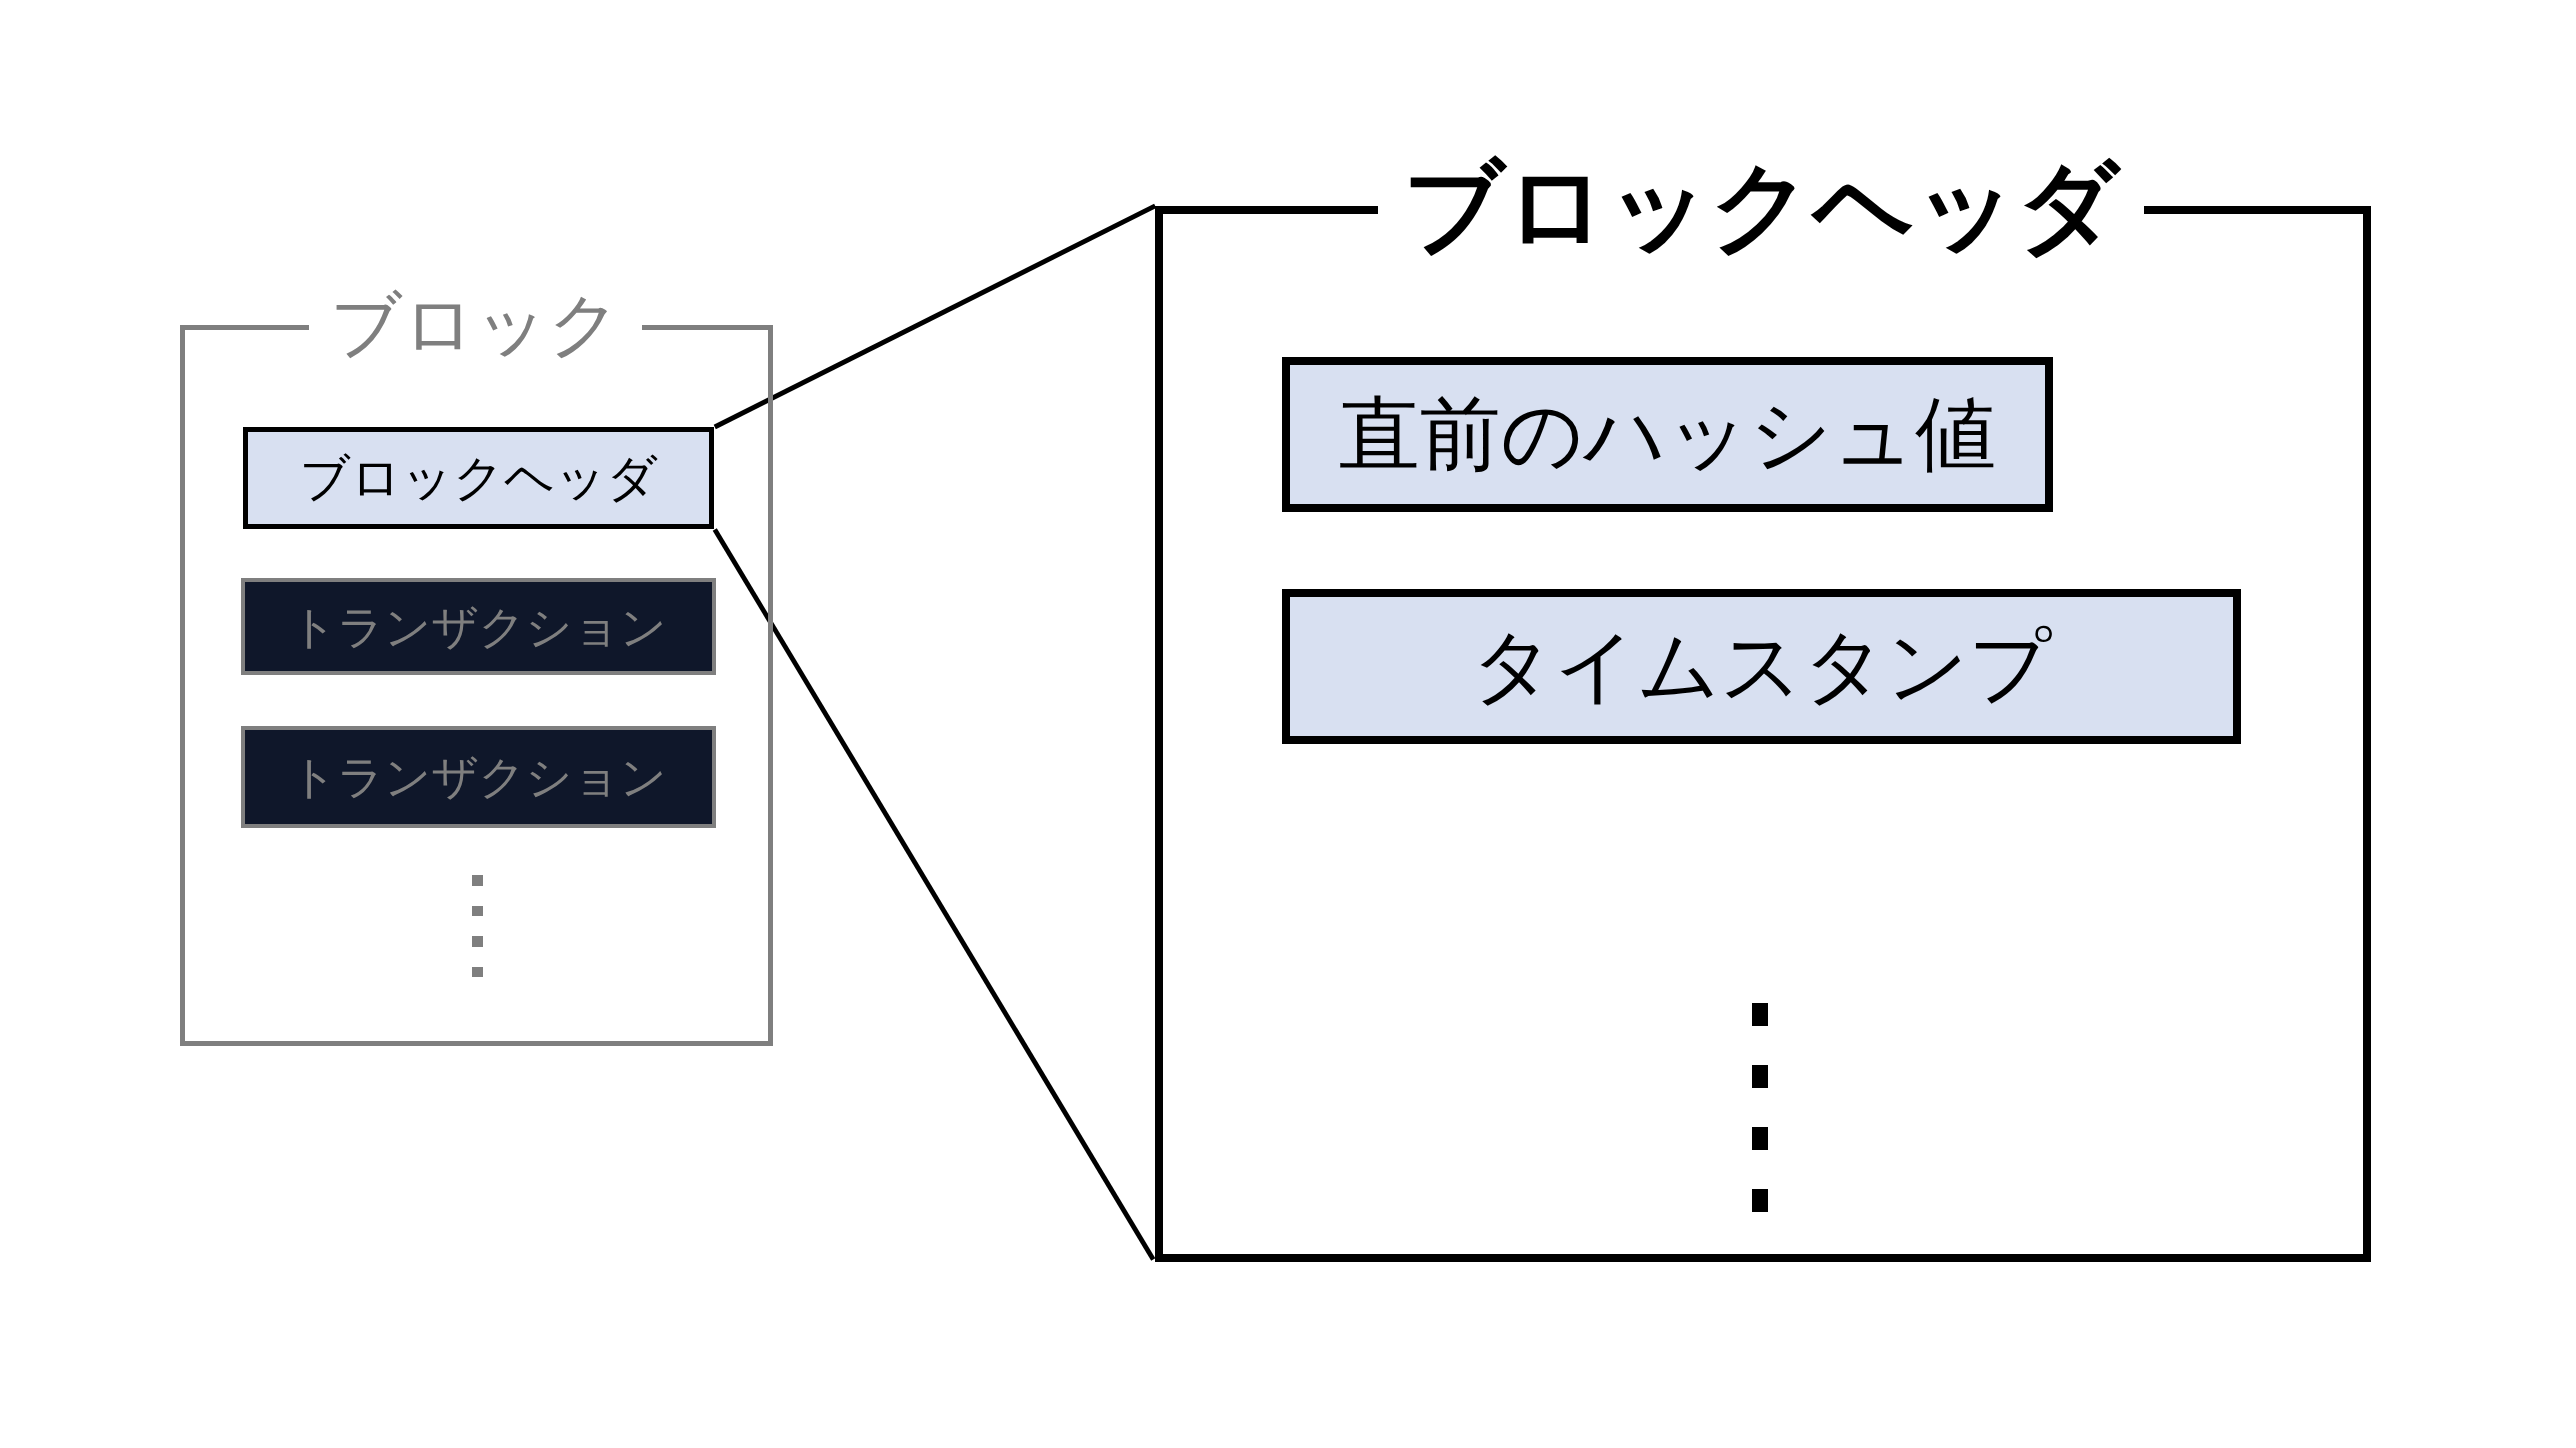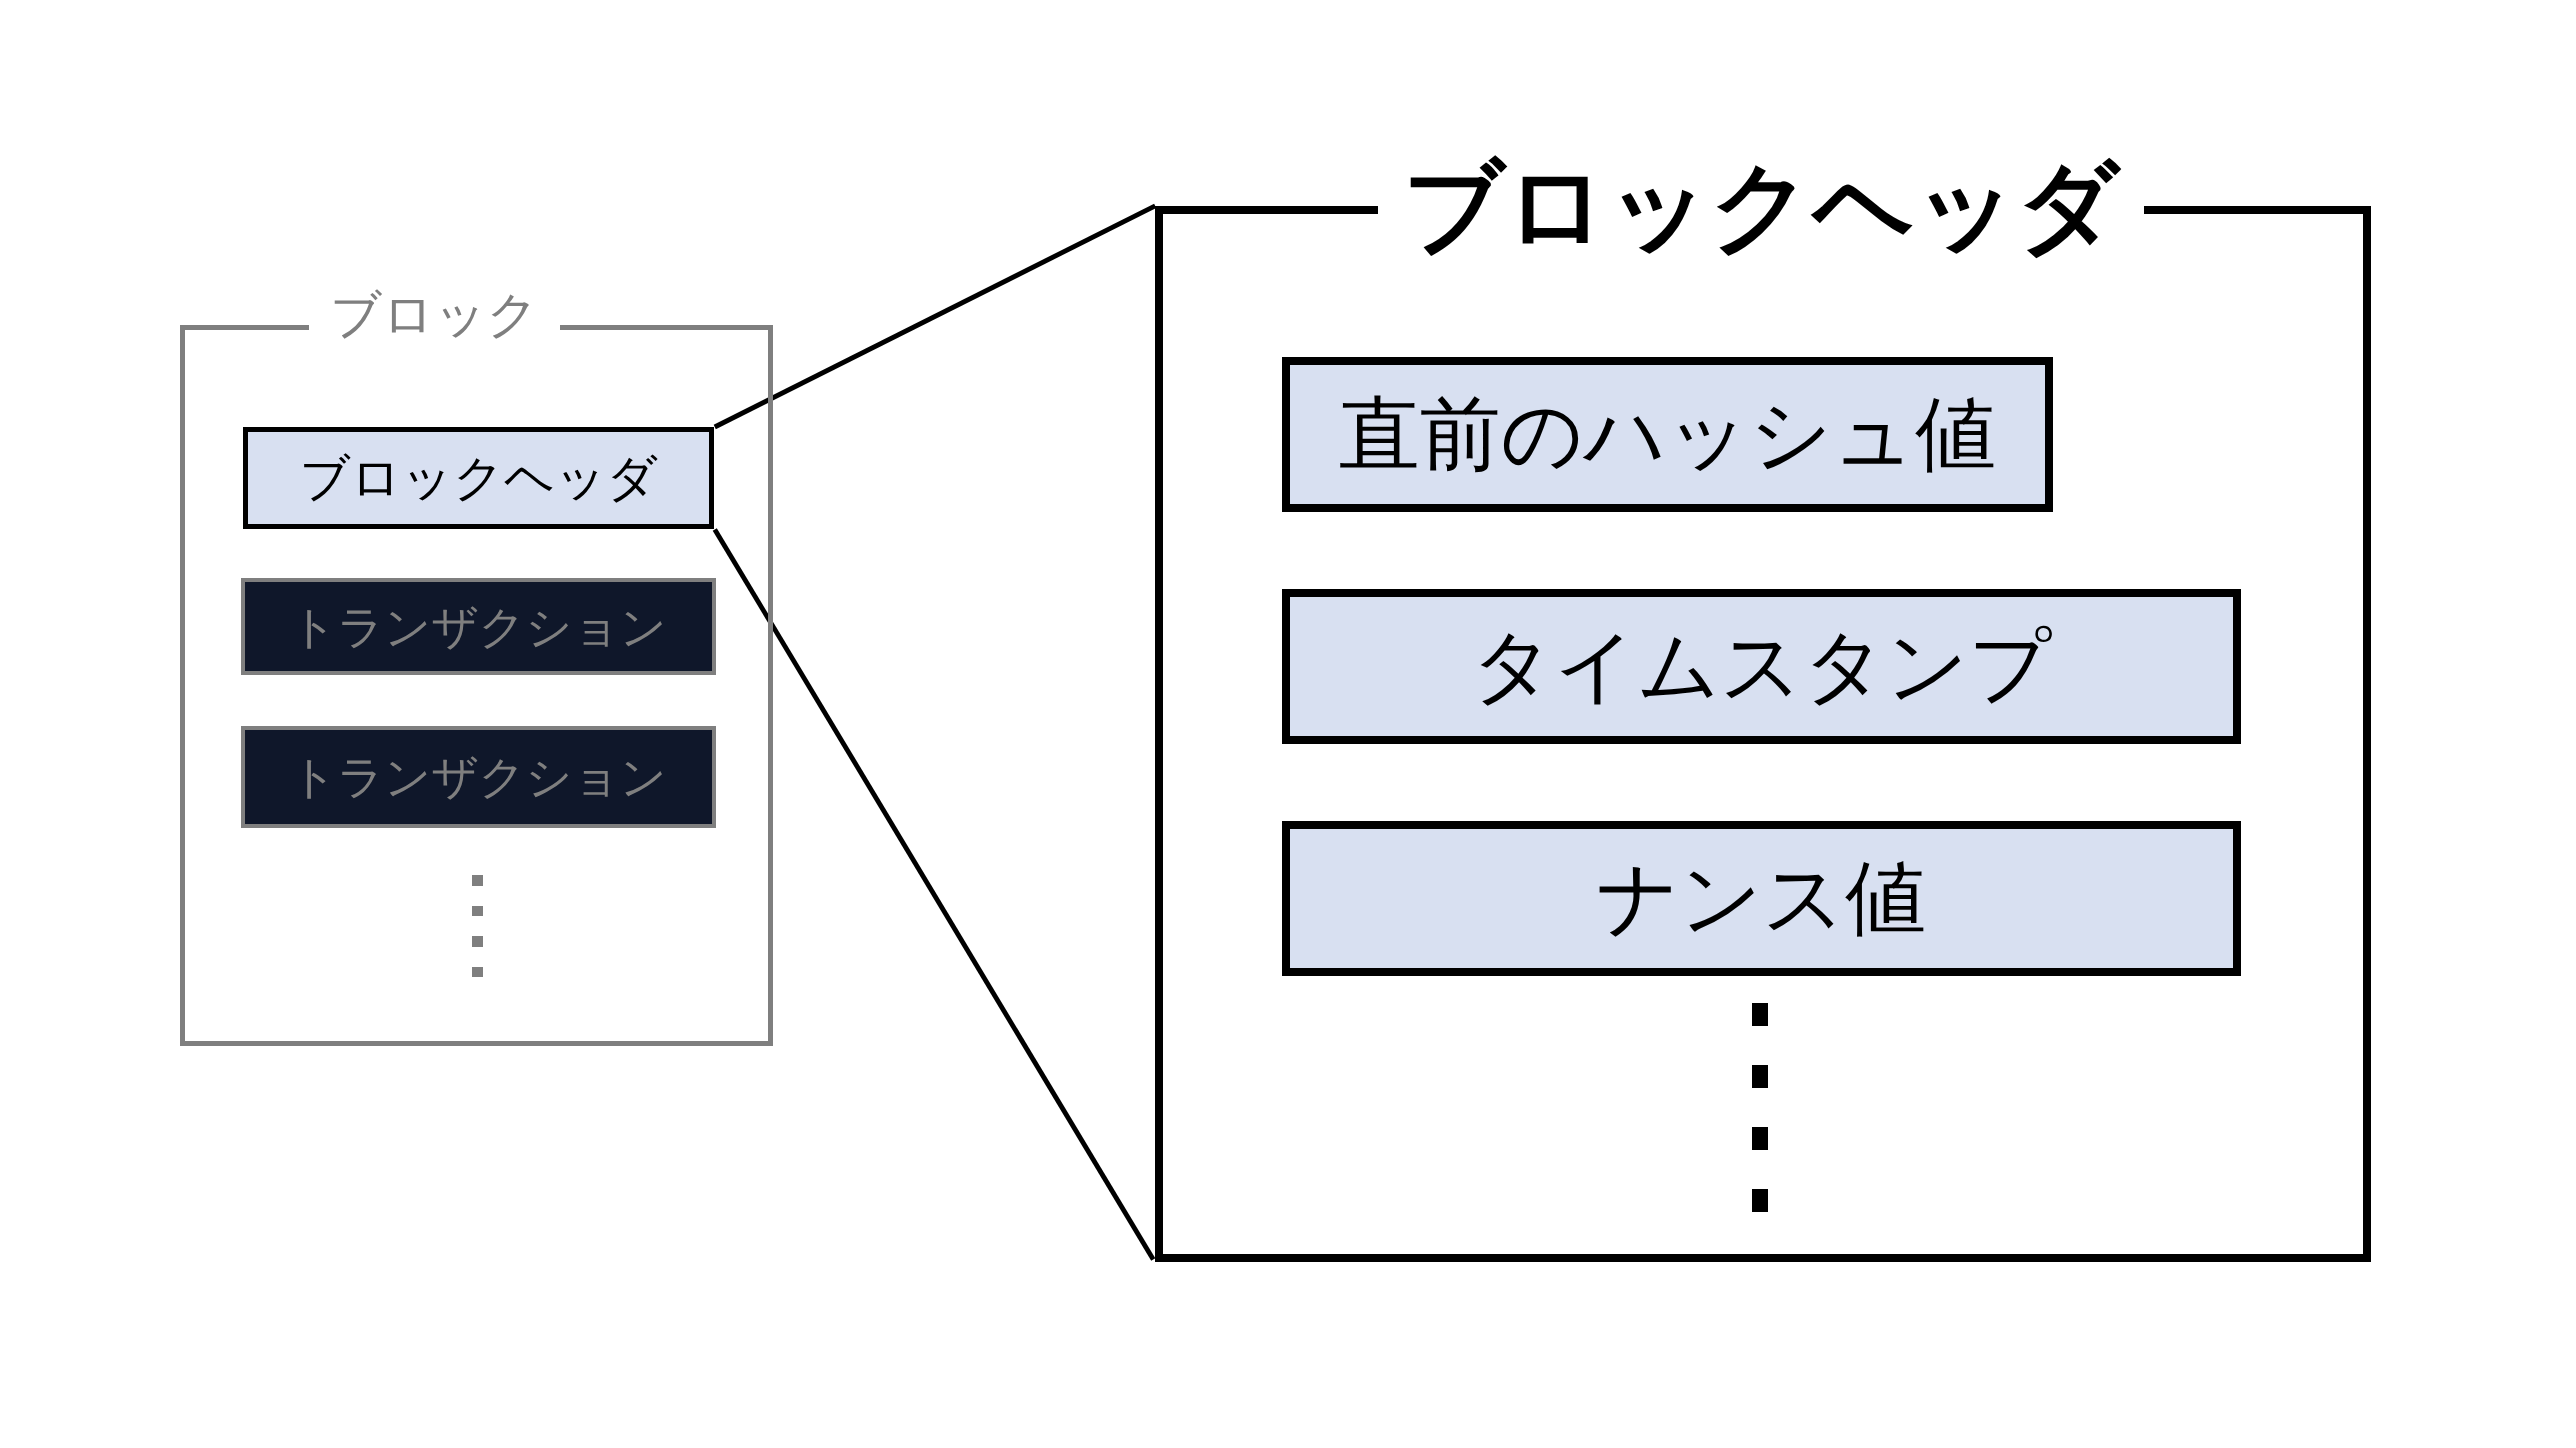--- a/index.html
+++ b/index.html
@@ -42,21 +42,21 @@
   
   .group-label {
     position: absolute;
     background: #ffffff;
     white-space: nowrap;
     line-height: 1;
     text-align: center;
   }
   .group-label-left {
     color: #7f7f7f;
-    font-size: 51px;
+    font-size: 71px;
     font-weight: 400;
     padding: 0 21px;
   }
   .group-label-right {
     color: #000000;
     font-size: 100px;
     font-weight: 700;
     padding: 0 25px;
   }
   
@@ -143,21 +143,20 @@
   </div>
 
   <div class="group-box group-right" style="left:1155px; top:206px; width:1216px; height:1056px;"></div>
 
   <div class="group-label group-label-right" style="left: 1378px; top: 156px;">ブロックヘッダ</div>
 
   <div class="item-box item-field" style="left:1282px; top:357px; width:771px; height:155px;">直前のハッシュ値</div>
 
   <div class="item-box item-field" style="left:1282px; top:589px; width:959px; height:155px;">タイムスタンプ</div>
 
-  <div class="item-box item-field" style="left:1282px; top:821px; width:959px; height:155px;">ナンス値</div>
 
   <div class="vdots vdots-black" style="left:1752px; top:1003px;">
     <i></i>
     <i></i>
     <i></i>
     <i></i>
   </div>
 
 </div>
 

